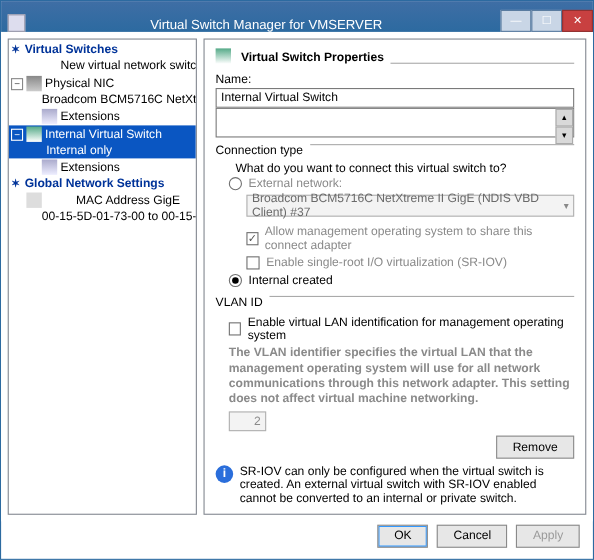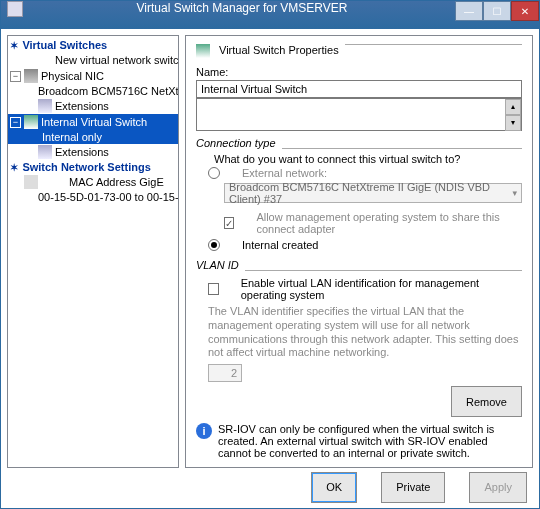--- a/index.html
+++ b/index.html
@@ -1,58 +1,58 @@
 <!DOCTYPE html>
 <html><head>
 <meta charset="utf-8">
 <style>
   * { box-sizing: border-box; font-family: "Segoe UI", Tahoma, sans-serif; font-size: 11px; }
   body { margin: 0; background: #fff; }
   .window { width: 540px; height: 509px; border: 1px solid #2c6aa0; background: #fff; display: flex; flex-direction: column; }
-  .titlebar { height: 28px; background: linear-gradient(#3f6ea5,#2c6aa0); display: flex; align-items: flex-start; color: #fff; position: relative; gap: 48px; }
+  .titlebar { height: 28px; background: linear-gradient(#3f6ea5,#2c6aa0); display: flex; align-items: flex-end; color: #fff; position: relative; gap: 48px; }
   .title-icon { width: 16px; height: 16px; margin: 0 6px; background: #dde; border: 1px solid #99a; }
   .title-text { flex: 1; text-align: center; font-size: 12px; }
   .win-buttons { display: flex; height: 20px; }
   .win-btn { width: 28px; height: 20px; background: #c9d6e6; border: 1px solid #5a7ca0; display: flex; align-items: center; justify-content: center; font-size: 10px; cursor: default; }
   .win-btn.close { background: #c84040; color: #fff; border-color: #903030; }
   .body { flex: 1; display: flex; padding: 6px; gap: 6px; background: #fff; overflow: hidden; }
   .tree-pane { width: 172px; border: 1px solid #828790; background: #fff; padding: 2px 0; overflow: hidden; }
   .tree-item { display: flex; align-items: center; padding: 1px 2px; white-space: nowrap; overflow: hidden; }
   .tree-item.header { color: #003399; font-weight: bold; }
   .tree-item.selected { background: #0a56c2; color: #fff; }
   .tree-item.childsel { background: #0a56c2; color: #fff; padding-left: 34px; }
   .exp { width: 11px; height: 11px; border: 1px solid #888; background: #fff; font-size: 9px; line-height: 9px; text-align: center; margin-right: 3px; color: #444; }
   .tic { width: 14px; height: 14px; margin-right: 3px; display: inline-block; }
   .ind1 { padding-left: 16px; gap: 28px; }
   .ind2 { padding-left: 30px; }
   .right-pane { flex: 1; border: 1px solid #828790; background: #fff; padding: 8px 10px; display: flex; flex-direction: column; overflow: hidden; position: relative; }
-  .section-title { display: flex; align-items: flex-start; gap: 6px; margin-bottom: 6px; }
+  .section-title { display: flex; align-items: flex-end; gap: 6px; margin-bottom: 6px; font-weight: bold; }
   .section-title .line { flex: 1; height: 1px; background: #aaa; }
   .lbl { margin: 2px 0 2px 0; }
   .txt-input { width: 100%; border: 1px solid #7a7a7a; padding: 2px 4px; height: 19px; background: #fff; }
   .notes-box { width: 100%; height: 46px; border: 1px solid #7a7a7a; background: #fff; position: relative; }
   .scroll-stub { position: absolute; right: 0; top: 0; bottom: 0; width: 16px; background: #efefef; display: flex; flex-direction: column; justify-content: space-between; }
   .scroll-stub div { height: 16px; background: #d9d9d9; border: 1px solid #aaa; text-align: center; font-size: 8px; line-height: 14px; }
-  .group-title { display: flex; align-items: flex-end; gap: 6px; margin: 6px 0 4px 0; font-style: italic; }
+  .group-title { display: flex; align-items: flex-start; gap: 6px; margin: 6px 0 4px 0; }
   .group-title .line { flex: 1; height: 1px; background: #aaa; }
-  .radio-row, .chk-row { display: flex; align-items: center; gap: 22px; margin: 2px 0 2px 12px; }
+  .radio-row, .chk-row { display: flex; align-items: center; gap: 6px; margin: 2px 0 2px 12px; }
   .radio, .chk { width: 12px; height: 12px; border: 1px solid #707070; background: #fff; display: inline-flex; align-items: center; justify-content: center; }
   .radio { border-radius: 50%; }
   .radio .dot { width: 6px; height: 6px; border-radius: 50%; background: #000; }
   .chk.checked::after { content: "✓"; font-size: 10px; color: #555; }
   .disabled { color: #8a8a8a; }
   .combo { margin: 2px 0 6px 28px; height: 20px; border: 1px solid #b0b0b0; background: #f3f3f3; display: flex; align-items: center; padding: 0 4px; color: #6a6a6a; position: relative; }
   .combo .chev { position: absolute; right: 4px; font-size: 9px; color: #888; }
-  .help-text { color: #8a8a8a; margin: 2px 0 4px 12px; line-height: 1.25; }
+  .help-text { color: #8a8a8a; margin: 2px 0 4px 12px; line-height: 1.25; font-weight: bold; }
   .small-num { width: 34px; height: 19px; border: 1px solid #b0b0b0; background: #f3f3f3; color: #8a8a8a; text-align: right; padding: 2px 4px; margin-left: 12px; }
   .remove-row { display: flex; justify-content: flex-end; margin-top: 4px; }
-  .btn { height: 31px; padding: 0 14px; background: #e7e7e7; border: 1px solid #8a8a8a; cursor: default; }
+  .btn { height: 21px; padding: 0 14px; background: #e7e7e7; border: 1px solid #8a8a8a; cursor: default; }
   .info-row { display: flex; gap: 6px; margin-top: 6px; align-items: flex-start; }
   .info-icon { width: 16px; height: 16px; border-radius: 50%; background: #2a6edb; color: #fff; font-weight: bold; text-align: center; line-height: 16px; font-size: 11px; flex-shrink: 0; }
-  .footer { height: 34px; border-top: 0; display: flex; justify-content: flex-end; align-items: center; gap: 24px; padding: 0 12px 8px 0; }
+  .footer { height: 34px; border-top: 0; display: flex; justify-content: flex-end; align-items: center; gap: 8px; padding: 0 12px 8px 0; }
   .btn.default { box-shadow: 0 0 0 1px #3399ff inset; }
   .btn.disabled { color: #9a9a9a; }
   .ic-plug { background: radial-gradient(#6a6 40%, #fff 41%); border-radius: 2px; }
   .ic-nic { background: linear-gradient(#888,#ccc); }
   .ic-ext { background: linear-gradient(#aac,#eef); }
   .ic-switch { background: linear-gradient(#5a8,#fff); }
   .star { color: #003399; margin-right: 4px; font-size: 10px; }
 </style>
 </head>
 <body>
@@ -98,21 +98,21 @@
         </div>
       <div class="tree-item childsel">
           <span>Internal only</span>
         </div>
       <div class="tree-item ind2">
           <span class="tic ic-ext"></span>
           <span>Extensions</span>
         </div>
       <div class="tree-item header">
           <span class="star">✶</span>
-          <span>Switch Network Settings</span>
+          <span>Global Network Settings</span>
         </div>
       <div class="tree-item ind1">
           <span class="tic" style="background:#ddd"></span>
           <span>MAC Address GigE</span>
         </div>
       <div class="tree-item ind2">
           <span>00-15-5D-01-73-00 to 00-15-5D-0…</span>
         </div>
     </div>
 
@@ -144,20 +144,24 @@
         <span>External network:</span>
       </div>
       <div class="combo">
         <span>Broadcom BCM5716C NetXtreme II GigE (NDIS VBD Client) #37</span>
         <span class="chev">▾</span>
       </div>
       <div class="chk-row disabled" style="margin-left:28px">
         <span class="chk checked"></span>
         <span>Allow management operating system to share this connect adapter</span>
       </div>
+      <div class="chk-row disabled" style="margin-left:28px">
+        <span class="chk"></span>
+        <span>Enable single-root I/O virtualization (SR-IOV)</span>
+      </div>
 
       <div class="radio-row">
         <span class="radio">
             <span class="dot"></span>
           </span>
         <span>Internal created</span>
       </div>
 
       <div class="group-title">
         <span>VLAN ID</span>
@@ -176,16 +180,16 @@
 
       <div class="info-row">
         <div class="info-icon">i</div>
         <div>SR-IOV can only be configured when the virtual switch is created. An external virtual switch with SR-IOV enabled cannot be converted to an internal or private switch.</div>
       </div>
     </div>
   </div>
 
   <div class="footer">
     <button class="btn default">OK</button>
-    <button class="btn">Private</button>
+    <button class="btn">Cancel</button>
     <button class="btn disabled">Apply</button>
   </div>
 </div>
 
 </body></html>

